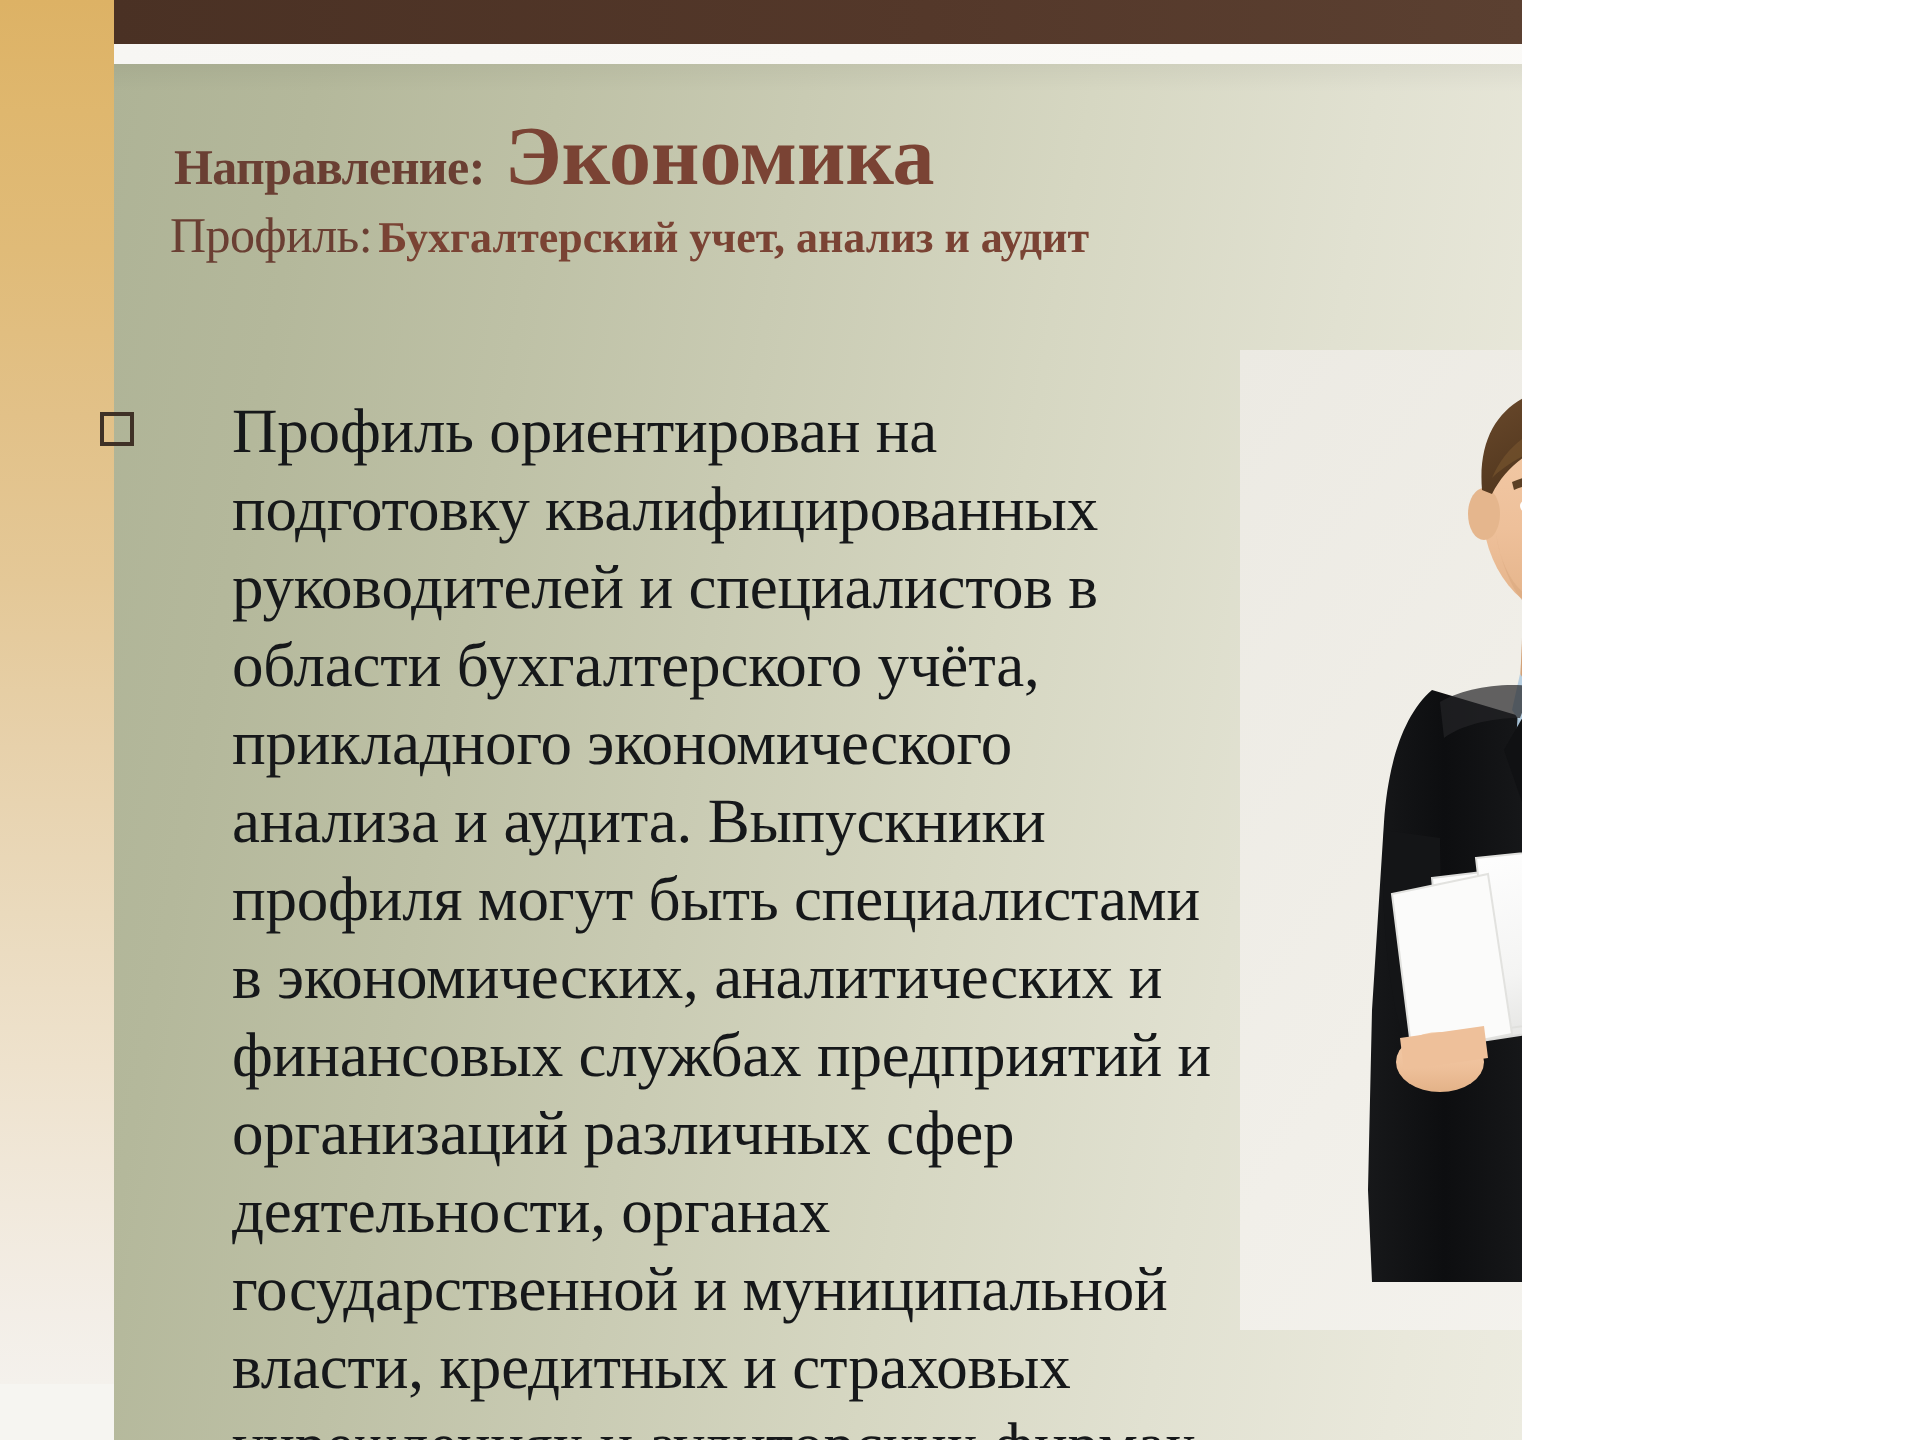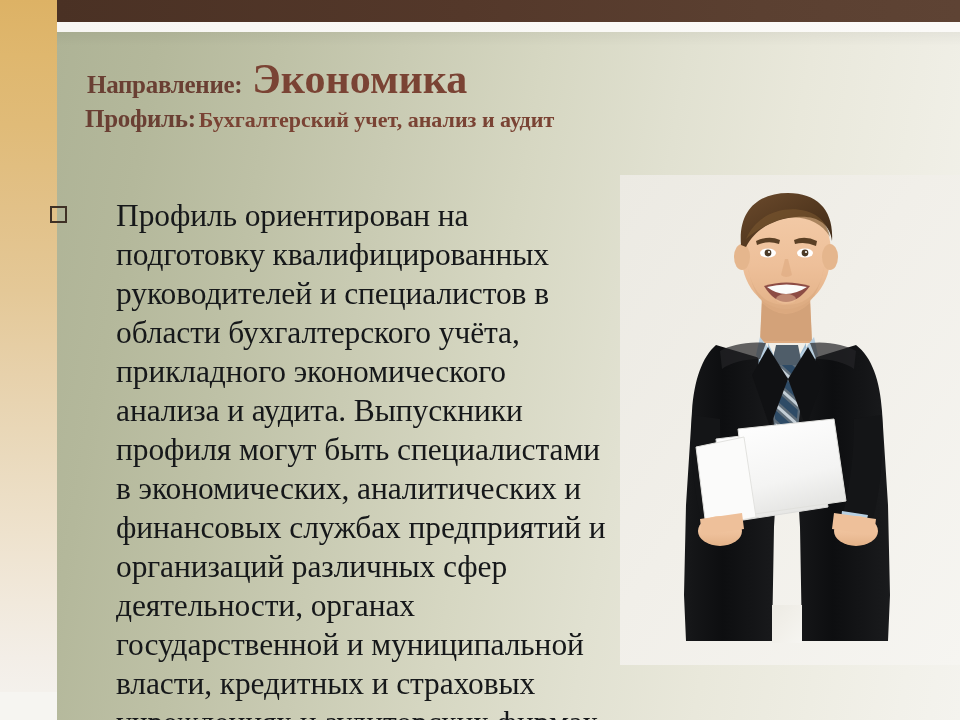--- a/index.html
+++ b/index.html
@@ -7,21 +7,21 @@
     margin: 0;
     padding: 0;
     background: #ffffff;
   }
   body {
     font-family: "Liberation Serif", "DejaVu Serif", serif;
   }
 
   .slide {
     position: relative;
-    width: 960px;
+    width: 761px;
     height: 720px;
     overflow: hidden;
     background: #e5e5e5;
   }
 
   
   .bg-main {
     position: absolute;
     left: 57px;
     top: 32px;
@@ -124,21 +124,21 @@
   }
   .title-line2 {
     white-space: nowrap;
     line-height: 1.0;
     text-align: left;
     padding-left: 28px;
     margin-top: 4px;
   }
   .title-label2 {
     font-size: 25px;
-    font-weight: bold;
+    font-weight: normal;
     color: #6a3f33;
     letter-spacing: -0.3px;
   }
   .title-value2 {
     font-size: 22px;
     font-weight: bold;
     color: #7a4334;
     margin-left: 3px;
   }
 

